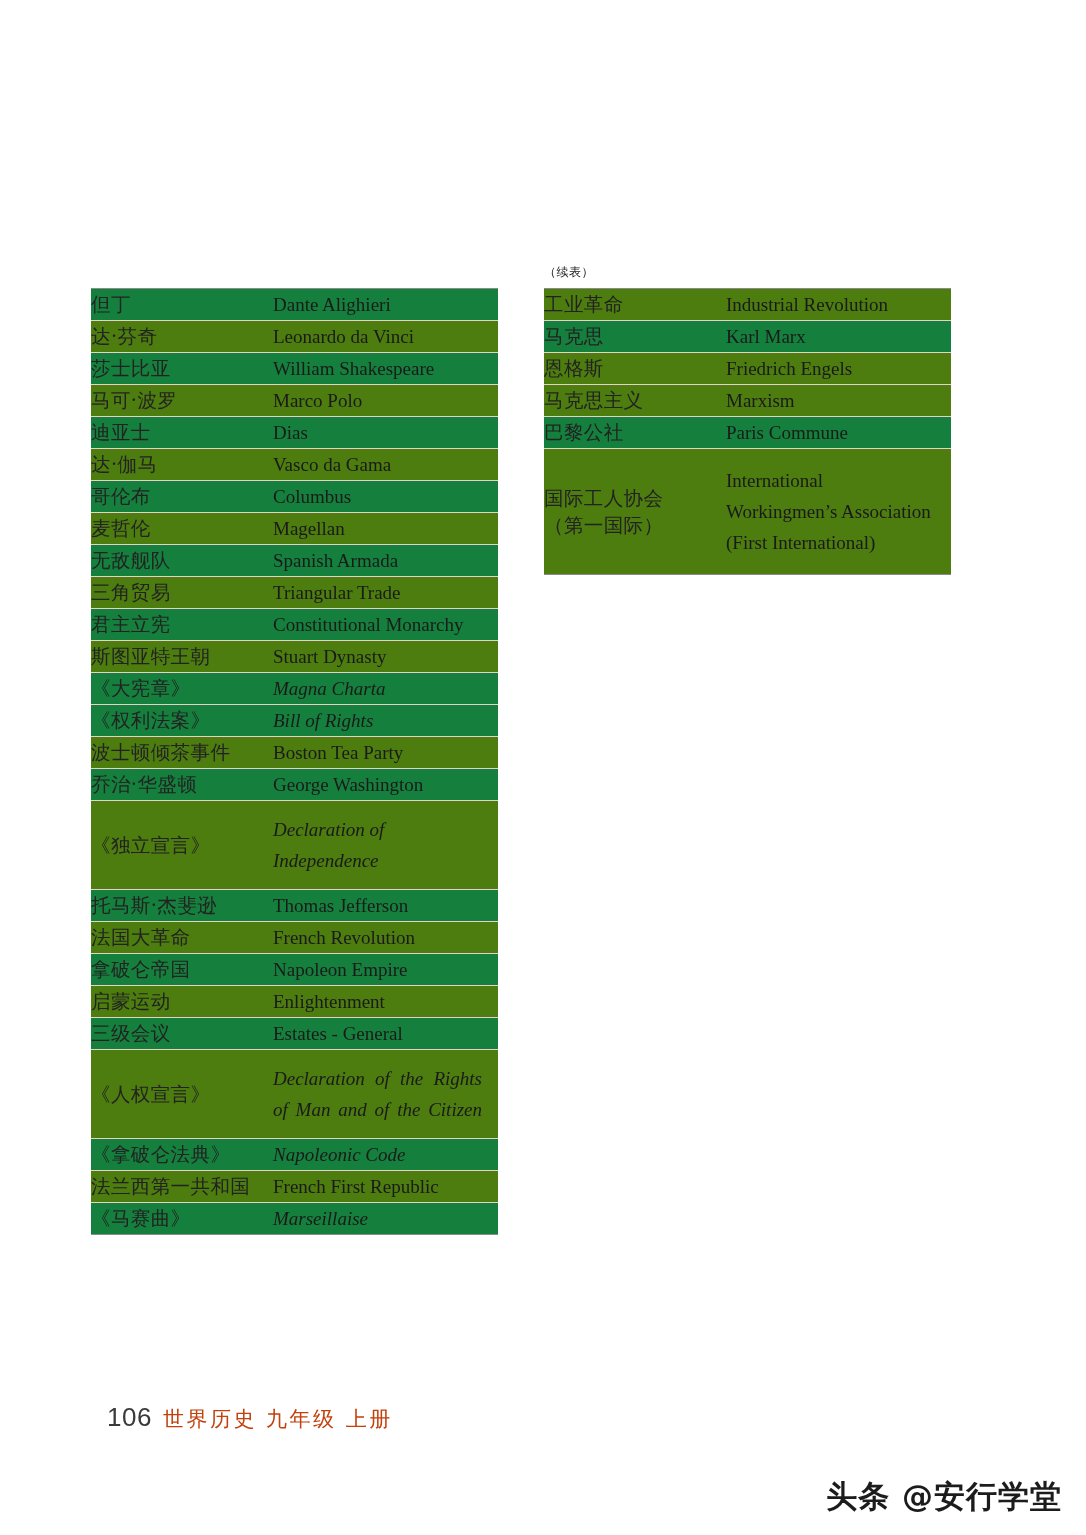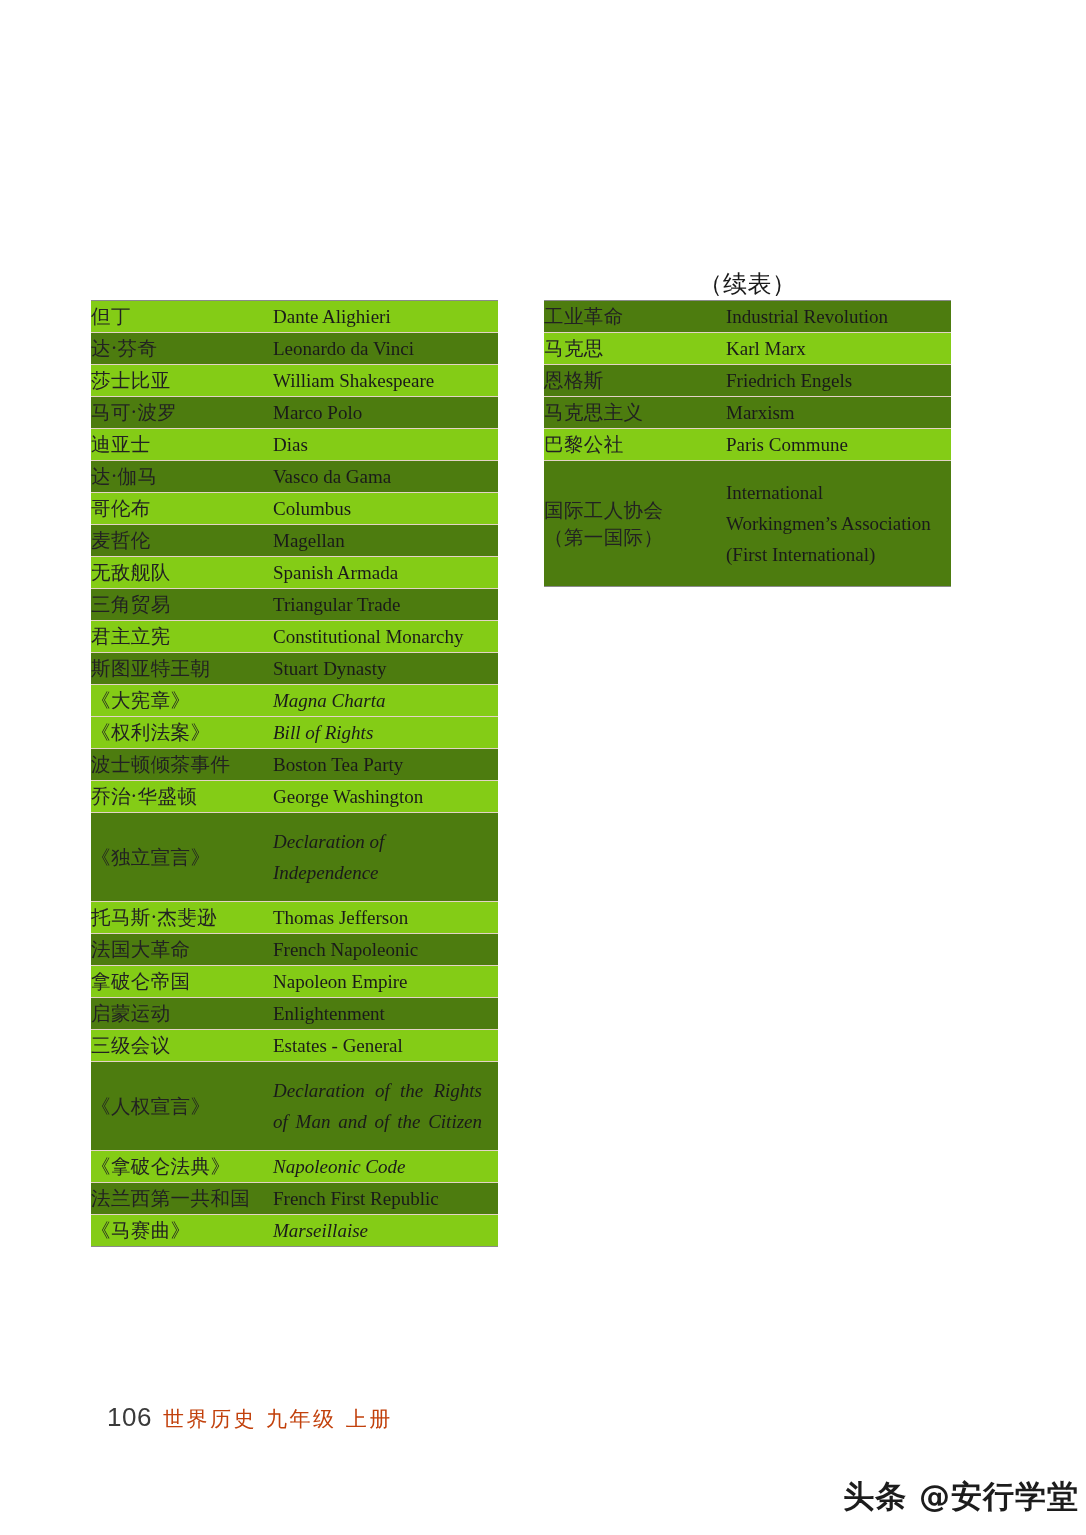--- a/index.html
+++ b/index.html
@@ -34,42 +34,41 @@
     align-items: flex-start;
   }
   .col {
     width: 407px;
     flex: 0 0 407px;
   }
 
   
   .cont-caption {
     height: 32px;
-    text-align: center;
-    font-size: 24px;
+    text-align: left;
+    font-size: 12px;
     line-height: 32px;
     color: #1a1a1a;
     letter-spacing: 0.5px;
     font-family: "DejaVu Serif", "Liberation Serif", serif;
-    margin-top: 12px;
   }
   .cont-caption.spacer {
     visibility: hidden;
   }
 
   
   .gtable {
     width: 100%;
     border-collapse: collapse;
     border-top: 1.6px solid #8b8b8b;
     border-bottom: 1.6px solid #8b8b8b;
     table-layout: fixed;
   }
   .gtable tr.shade > td {
-    background: #84cc16;
+    background: #15803d;
   }
   .gtable tr.plain > td {
     background: #4d7c0f;
   }
   .gtable td {
     border-top: 1px solid #e4d3c6;
     padding: 0;
     vertical-align: middle;
   }
   .gtable tr:first-child td {
@@ -133,21 +132,21 @@
   .footer-title {
     font-size: 21px;
     color: #c2410c;
     letter-spacing: 2.5px;
     font-family: "DejaVu Serif", "Liberation Serif", serif;
   }
 
   
   .watermark {
     position: absolute;
-    right: 7px;
+    right: 24px;
     bottom: 17px;
     font-size: 31px;
     font-weight: bold;
     color: #1c1c1c;
     font-family: "DejaVu Sans", "Liberation Sans", sans-serif;
     letter-spacing: 1px;
     white-space: nowrap;
   }
 </style>
 </head>
@@ -229,21 +228,21 @@
               <td class="cell-cn">《独立宣言》</td>
               <td class="cell-en ital multiline">Declaration of
 Independence</td>
             </tr>
             <tr class="shade">
               <td class="cell-cn">托马斯·杰斐逊</td>
               <td class="cell-en">Thomas Jefferson</td>
             </tr>
             <tr class="plain">
               <td class="cell-cn">法国大革命</td>
-              <td class="cell-en">French Napoleonic</td>
+              <td class="cell-en">French Revolution</td>
             </tr>
             <tr class="shade">
               <td class="cell-cn">拿破仑帝国</td>
               <td class="cell-en">Napoleon Empire</td>
             </tr>
             <tr class="plain">
               <td class="cell-cn">启蒙运动</td>
               <td class="cell-en">Enlightenment</td>
             </tr>
             <tr class="shade">

